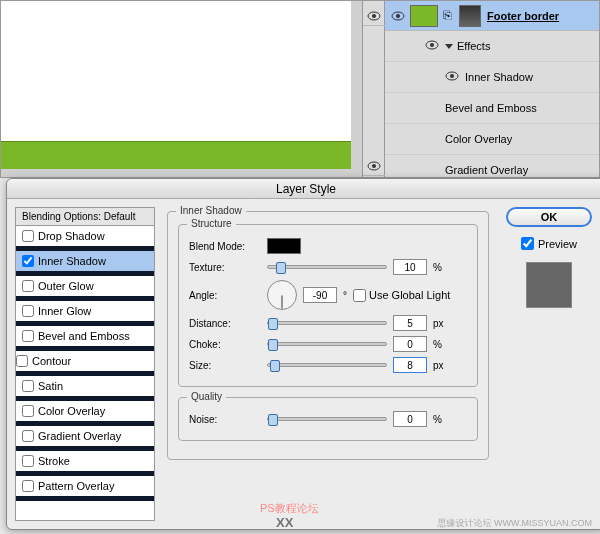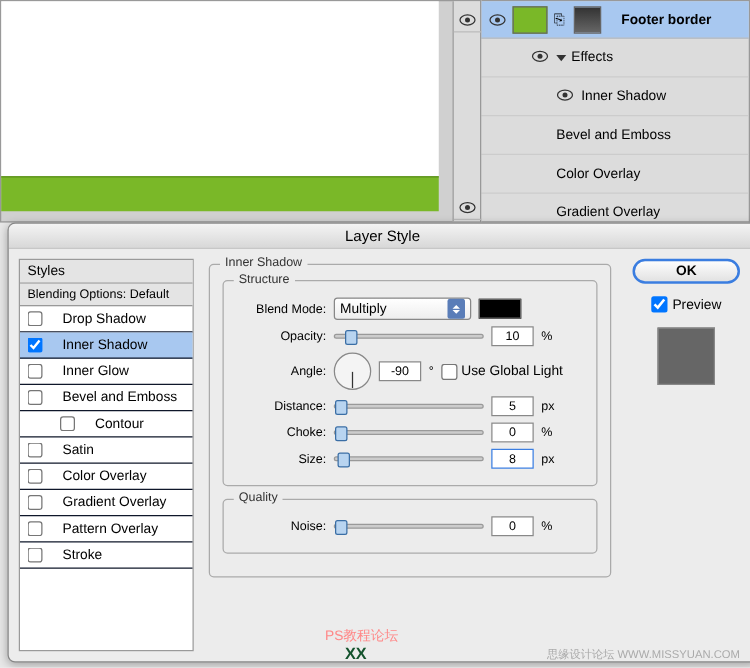--- a/index.html
+++ b/index.html
@@ -15,45 +15,45 @@
 .eye-col .eye:first-child { margin-top: 5px; }
 
 .layers-panel { flex: 1; background: #dcdcdc; border: 1px solid #999; border-left: none; }
 .layer-row { display: flex; align-items: center; height: 30px; border-bottom: 1px solid #bbb; padding: 2px 4px; }
 .layer-row.selected { background: #a8c8f0; }
 .eye-icon { width: 18px; height: 18px; display: flex; align-items: center; justify-content: center; }
 .layer-thumb { width: 28px; height: 22px; border: 1px solid #666; margin: 0 3px; }
 .layer-thumb.green { background: #7ab828; }
 .layer-thumb.white { background: #fff; }
 .mask-thumb { width: 22px; height: 22px; background: linear-gradient(#333, #666); border: 1px solid #666; }
-.layer-name { margin-left: 16px; font-weight: bold; }
+.layer-name { margin-left: 6px; font-weight: bold; text-decoration: underline; }
 .link-icon { width: 14px; margin: 0 2px; }
 .effects-row { padding: 2px 4px 2px 40px; height: 31px; display: flex; align-items: center; border-bottom: 1px solid #ccc; font-size: 10px; }
 .effects-row .eye-small { width: 14px; margin-right: 6px; }
 .effects-row.sub { padding-left: 60px; }
 .arrow-down { display: inline-block; width: 0; height: 0; border-left: 4px solid transparent; border-right: 4px solid transparent; border-top: 5px solid #333; margin-right: 4px; }
 
 
 .dialog { position: absolute; top: 178px; left: 6px; width: 600px; height: 352px; background: #ececec; border: 1px solid #888; border-radius: 6px; box-shadow: 0 2px 8px rgba(0,0,0,0.3); }
 .dialog-titlebar { height: 20px; background: linear-gradient(#f4f4f4, #d8d8d8); border-bottom: 1px solid #aaa; text-align: center; line-height: 20px; font-size: 12px; border-radius: 6px 6px 0 0; }
 .dialog-body { display: flex; height: calc(100% - 20px); padding: 8px; gap: 8px; }
 
 .styles-sidebar { width: 140px; border: 1px solid #999; background: #fff; }
 .styles-header { background: #e4e4e4; padding: 3px 6px; border-bottom: 1px solid #999; }
 .blend-header { background: #e4e4e4; padding: 3px 6px; border-bottom: 1px solid #999; font-size: 10px; }
-.style-item { padding: 4px 6px; border-bottom: 1px solid #0f172a; display: flex; align-items: center; gap: 16px; }
+.style-item { padding: 4px 6px; border-bottom: 5px solid #0f172a; display: flex; align-items: center; gap: 4px; }
 .style-item.selected { background: #a8c8f0; }
-.style-item.sub { padding-left: 32px; }
+.style-item.sub { padding-left: 0; }
 .style-item input[type="checkbox"] { width: 12px; height: 12px; }
 
 .settings-area { flex: 1; padding: 4px; }
 .fieldset { border: 1px solid #aaa; border-radius: 4px; padding: 8px 10px; margin-bottom: 10px; position: relative; }
 .fieldset-label { position: absolute; top: -7px; left: 8px; background: #ececec; padding: 0 4px; font-size: 10px; color: #333; }
 .field-row { display: flex; align-items: center; margin: 5px 0; gap: 6px; }
-.field-label { width: 72px; text-align: right; font-size: 10px; }
+.field-label { width: 72px; text-align: left; font-size: 10px; }
 .select-blend { width: 110px; height: 18px; background: linear-gradient(#fff,#eee); border: 1px solid #888; border-radius: 3px; display: flex; align-items: center; padding: 0 4px; justify-content: space-between; }
 .select-arrows { width: 14px; height: 16px; background: #5a7db8; border-radius: 2px; display: flex; flex-direction: column; align-items: center; justify-content: center; }
 .select-arrows::before { content: ""; border-left: 3px solid transparent; border-right: 3px solid transparent; border-bottom: 3px solid #fff; margin-bottom: 1px; }
 .select-arrows::after { content: ""; border-left: 3px solid transparent; border-right: 3px solid transparent; border-top: 3px solid #fff; }
 .color-swatch { width: 34px; height: 16px; background: #000; border: 1px solid #666; }
 .slider { width: 120px; height: 4px; background: #ccc; border: 1px solid #999; border-radius: 2px; position: relative; }
 .slider-thumb { position: absolute; top: -4px; width: 10px; height: 12px; background: #b8d4f0; border: 1px solid #3a6ea5; border-radius: 2px; }
 .num-input { width: 34px; height: 16px; border: 1px solid #888; background: #fff; text-align: center; font-size: 10px; }
 .unit { font-size: 10px; }
 .angle-dial { width: 30px; height: 30px; border: 1px solid #888; border-radius: 50%; background: #f4f4f4; position: relative; }
@@ -66,21 +66,21 @@
 
 .right-buttons { width: 96px; display: flex; flex-direction: column; gap: 6px; align-items: center; }
 .aqua-btn { width: 86px; height: 20px; background: linear-gradient(#fdfdfd,#e2e2e2); border: 1px solid #888; border-radius: 10px; font-size: 11px; cursor: pointer; }
 .aqua-btn.primary { border: 2px solid #3a7de0; font-weight: bold; }
 .preview-check { display: flex; align-items: center; gap: 4px; margin-top: 4px; }
 .preview-swatch { width: 46px; height: 46px; background: #666; border: 1px solid #888; margin-top: 6px; }
 
 .eye-svg { width: 14px; height: 10px; }
 .watermark { position: absolute; bottom: 4px; right: 8px; font-size: 9px; color: #aaa; }
 .watermark2 { position: absolute; bottom: 18px; left: 260px; font-size: 11px; color: #f88; margin-top: 25px; }
-.watermark3 { position: absolute; bottom: 4px; left: 276px; font-size: 13px; color: #14532d; font-weight: bold; }
+.watermark3 { position: absolute; bottom: 4px; left: 276px; font-size: 13px; color: #737373; font-weight: bold; }
 </style>
 </head>
 <body>
 
 <div class="top-area">
   <div class="canvas-area">
     <div class="canvas-white"></div>
     <div class="canvas-green"></div>
     <div class="eye-col">
       <div class="eye">
@@ -146,33 +146,36 @@
       <div class="mask-thumb"></div>
       <span class="layer-name" style="font-weight:normal">Footer bg</span>
     </div>
   </div>
 </div>
 
 <div class="dialog">
   <div class="dialog-titlebar">Layer Style</div>
   <div class="dialog-body">
     <div class="styles-sidebar">
-      <div class="styles-header">Styles</div>
       <div class="blend-header">Blending Options: Default</div>
       <div id="style-items">
           <div class="style-item">
             <input type="checkbox" style="">
             <span>Drop Shadow</span>
           </div>
           <div class="style-item selected">
             <input type="checkbox" checked="" style="">
             <span>Inner Shadow</span>
           </div>
           <div class="style-item">
             <input type="checkbox" style="">
+            <span>Outer Glow</span>
+          </div>
+          <div class="style-item">
+            <input type="checkbox" style="">
             <span>Inner Glow</span>
           </div>
           <div class="style-item">
             <input type="checkbox" style="">
             <span>Bevel and Emboss</span>
           </div>
           <div class="style-item sub">
             <input type="checkbox" style="">
             <span>Contour</span>
           </div>
@@ -183,44 +186,40 @@
           <div class="style-item">
             <input type="checkbox" style="">
             <span>Color Overlay</span>
           </div>
           <div class="style-item">
             <input type="checkbox" style="">
             <span>Gradient Overlay</span>
           </div>
           <div class="style-item">
             <input type="checkbox" style="">
+            <span>Stroke</span>
+          </div>
+          <div class="style-item">
+            <input type="checkbox" style="">
             <span>Pattern Overlay</span>
-          </div>
-          <div class="style-item">
-            <input type="checkbox" style="">
-            <span>Stroke</span>
           </div>
         </div>
     </div>
 
     <div class="settings-area">
       <div class="fieldset">
         <div class="fieldset-label">Inner Shadow</div>
         <div class="fieldset" style="margin-top:4px">
           <div class="fieldset-label">Structure</div>
           <div class="field-row">
             <span class="field-label">Blend Mode:</span>
-            <div class="select-blend">
-                <span>Multiply</span>
-                <span class="select-arrows"></span>
-              </div>
             <div class="color-swatch"></div>
           </div>
           <div class="field-row">
-            <span class="field-label">Opacity:</span>
+            <span class="field-label">Texture:</span>
             <div class="slider">
                 <div class="slider-thumb" style="left:8px"></div>
               </div>
             <input class="num-input" value="10" style="">
             <span class="unit">%</span>
           </div>
           <div class="field-row">
             <span class="field-label">Angle:</span>
             <div class="angle-dial"></div>
             <input class="num-input" value="-90" style="">

